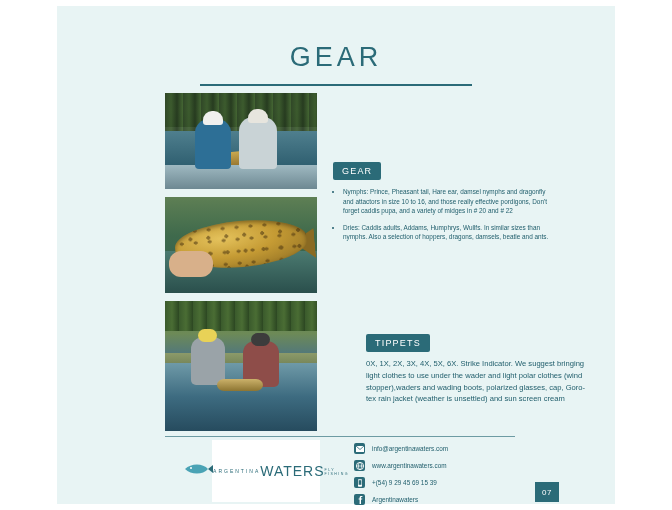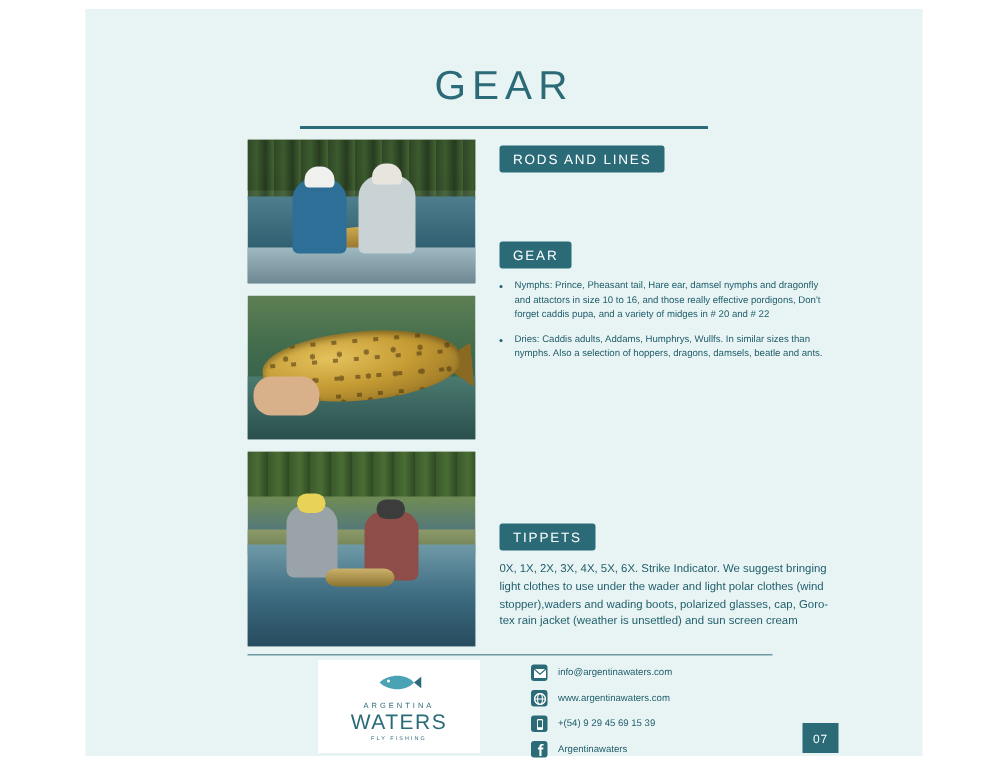--- a/index.html
+++ b/index.html
@@ -139,41 +139,41 @@
     padding-left: 10px;
     color: #1f5d6b;
     font-size: 6.4px;
     line-height: 1.5;
   }
   .bullets li { margin-bottom: 7px; }
 
   .sec-rods    { top: 90px; }
   .sec-flies   { top: 154px; }
   .sec-leaders { top: 284px; }
-  .sec-tippets { top: 342px; }
+  .sec-tippets { top: 326px; margin-left: 33px; }
 
   
   .footer-rule {
     position: absolute;
     left: 108px;
     top: 430px;
     width: 350px;
     height: 1px;
     background: #2b6b78;
     opacity: .65;
   }
   .logo-box {
     position: absolute;
     left: 155px;
     top: 434px;
     width: 108px;
     height: 62px;
     background: #ffffff;
     display: flex;
-    flex-direction: column;
+    flex-direction: row;
     align-items: center;
     justify-content: center;
   }
   .logo-fish { margin-bottom: 2px; }
   .logo-top {
     font-size: 5px;
     letter-spacing: 2px;
     color: #2b6b78;
   }
   .logo-main {
@@ -264,21 +264,20 @@
       <div class="p3-bank"></div>
       <div class="p3-water"></div>
       <div class="p3-pA"></div>
       <div class="p3-pAh"></div>
       <div class="p3-pB"></div>
       <div class="p3-pBh"></div>
       <div class="p3-fish"></div>
     </div>
 
     <div class="col sec-rods">
-      <div class="section-tag">RODS AND LINES</div>
     </div>
 
     <div class="col sec-flies">
       <div class="section-tag">GEAR</div>
       <ul class="bullets">
         <li>Nymphs: Prince, Pheasant tail, Hare ear, damsel nymphs and dragonfly and attactors in size 10 to 16, and those really effective pordigons, Don't forget caddis pupa, and a variety of midges in # 20 and # 22</li>
         <li>Dries: Caddis adults, Addams, Humphrys, Wullfs. In similar sizes than nymphs. Also a selection of hoppers, dragons, damsels, beatle and ants.</li>
       </ul>
     </div>
 

